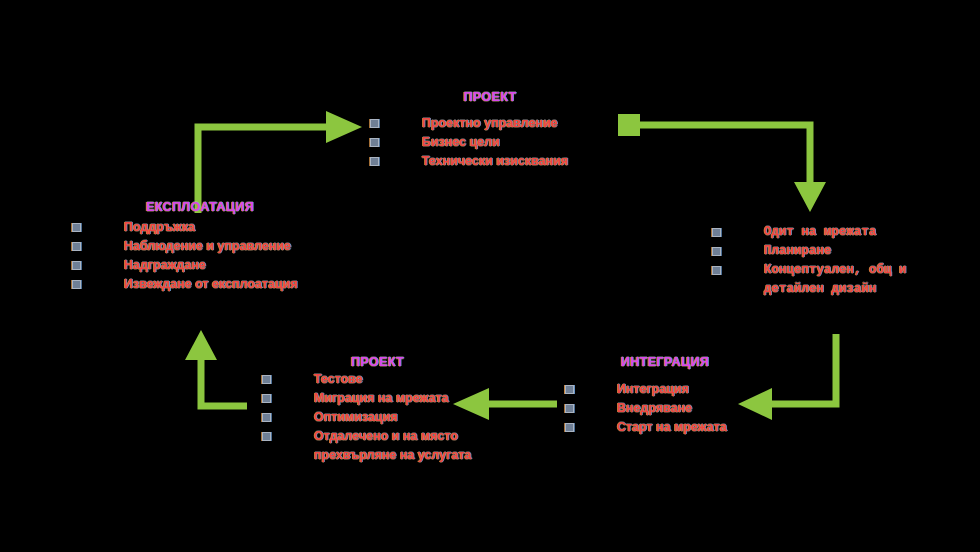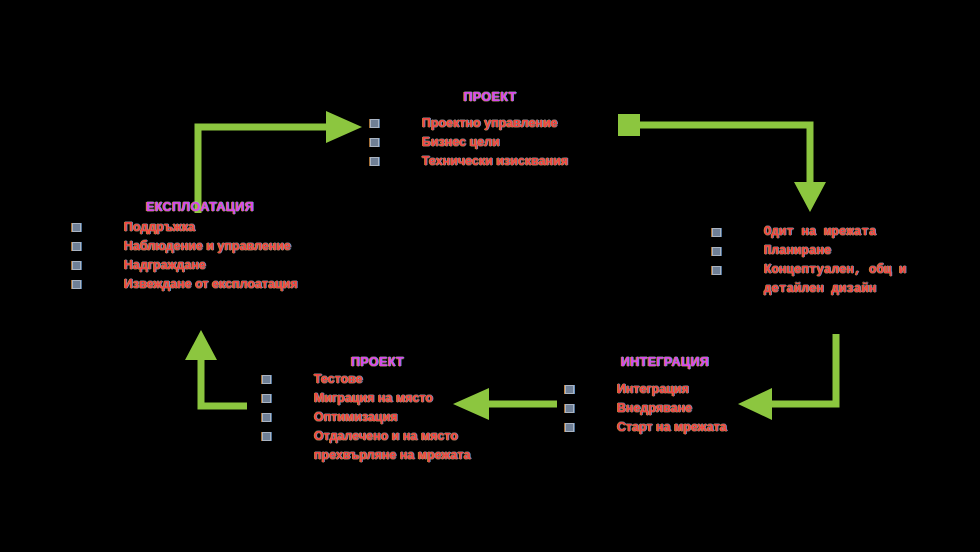--- a/index.html
+++ b/index.html
@@ -172,29 +172,29 @@
 
   <div class="section" style="left:262px; top:355px; width:215px;">
     <div class="sec-title" style="margin-left:16px;">ПРОЕКТ</div>
     <ul class="bullets" style="margin-top:1px;">
       <li>
         <span class="marker"></span>
         <span class="cont">Тестове</span>
       </li>
       <li>
         <span class="marker"></span>
-        <span class="cont">Миграция на място</span>
+        <span class="cont">Миграция на мрежата</span>
       </li>
       <li>
         <span class="marker"></span>
         <span class="cont">Оптимизация</span>
       </li>
       <li>
         <span class="marker"></span>
-        <span class="cont">Отдалечено и на място прехвърляне на мрежата</span>
+        <span class="cont">Отдалечено и на място прехвърляне на услугата</span>
       </li>
     </ul>
   </div>
 
   <div class="section" style="left:72px; top:200px; width:260px;">
     <div class="sec-title" style="margin-left:-4px;">ЕКСПЛОАТАЦИЯ</div>
     <ul class="bullets" style="margin-top:4px;">
       <li>
         <span class="marker"></span>
         <span class="cont">Поддръжка</span>

